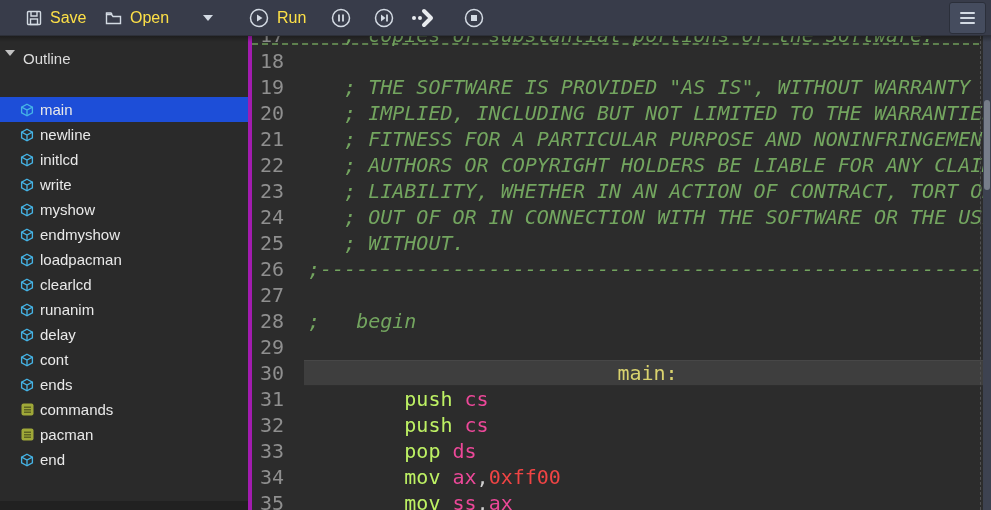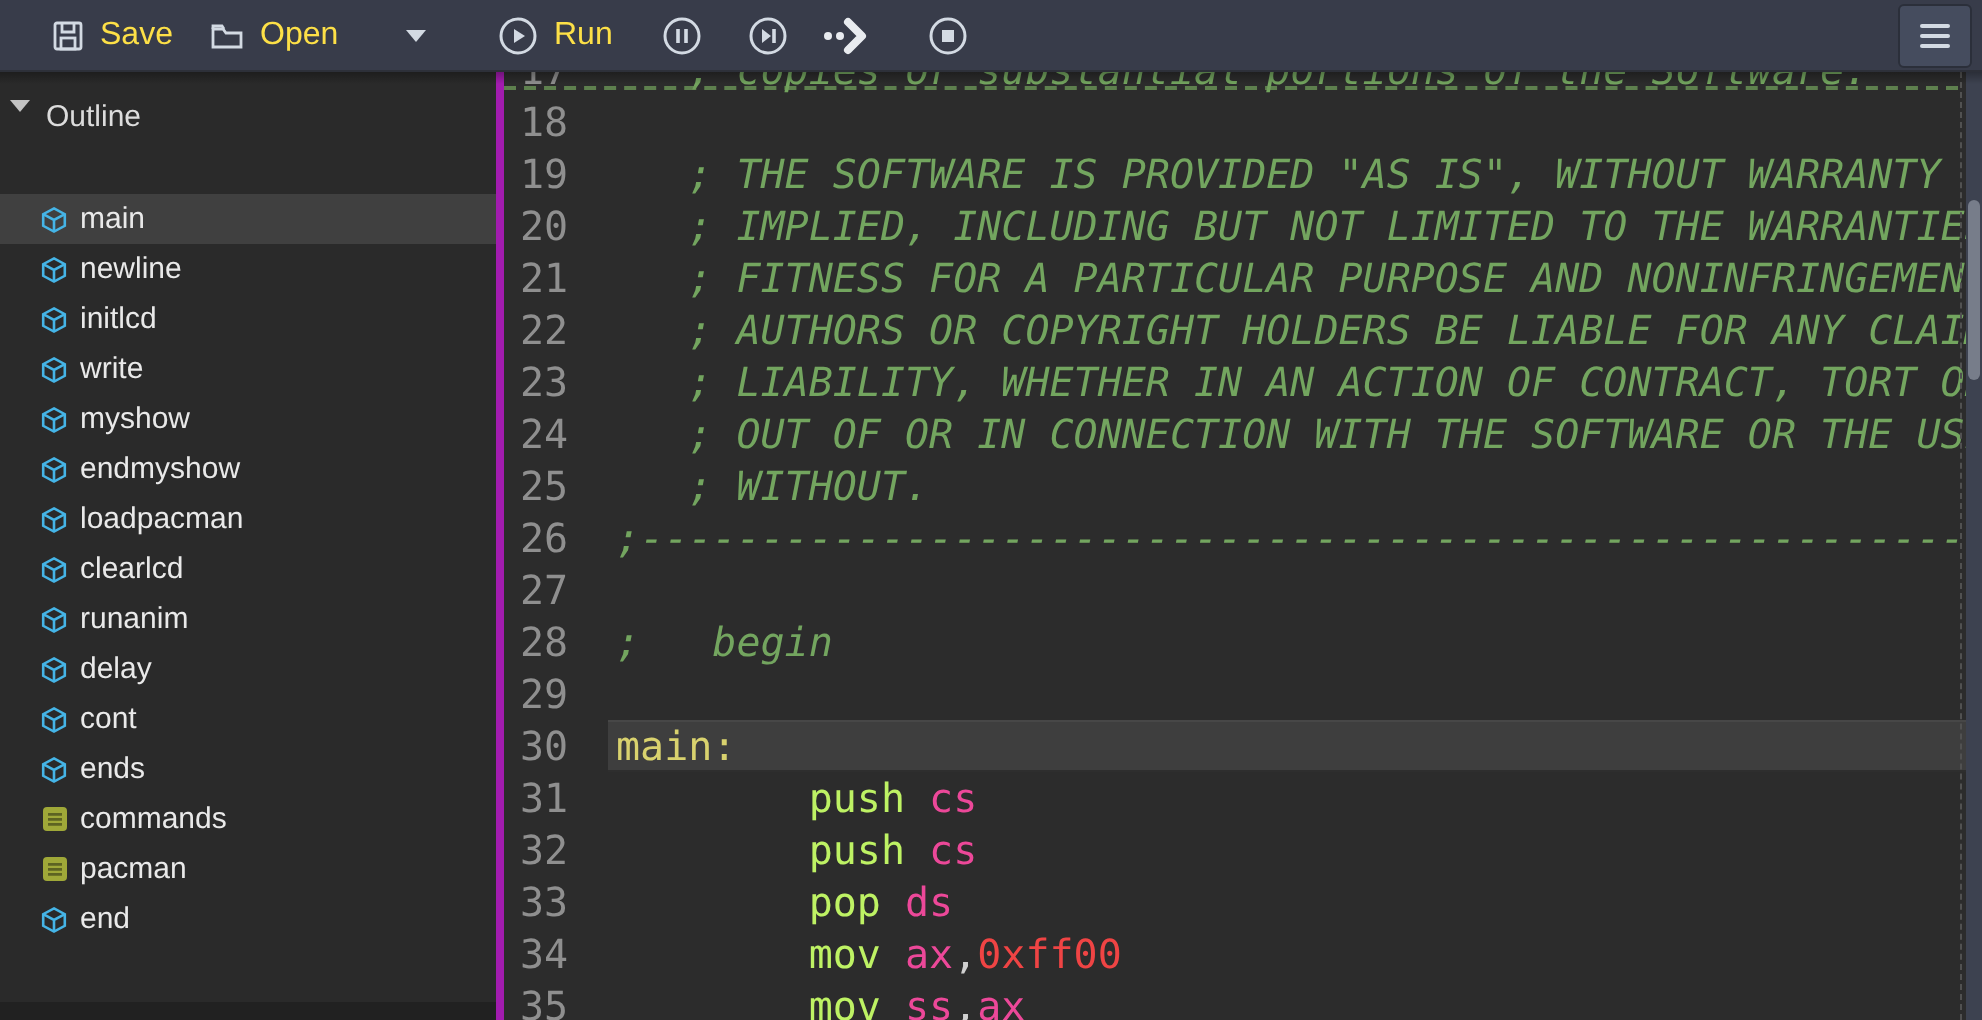--- a/index.html
+++ b/index.html
@@ -33,33 +33,33 @@
 
   
   #sidebar{position:absolute;left:0;top:36px;width:248px;height:474px;background:#2a2a2a;overflow:hidden;}
   #outline-header{position:absolute;left:0;top:14px;height:24px;display:flex;align-items:flex-start;gap:8px;
                   padding-left:5px;color:#dcdcdc;font-size:15px;}
   .tri-down{width:0;height:0;border-left:5px solid transparent;border-right:5px solid transparent;
             border-top:6px solid #c2c2c2;}
   #outline-list{position:absolute;left:0;top:61px;width:248px;}
   .oitem{height:25px;display:flex;align-items:center;gap:6px;padding-left:20px;
          color:#e9e9e9;font-size:15px;box-sizing:border-box;cursor:default;}
-  .oitem.sel{background:#404040;}
+  .oitem.sel{background:#1d4ed8;}
   .oicon{width:14px;height:14px;display:flex;align-items:center;justify-content:center;}
   #sidebar-bottom{position:absolute;left:0;bottom:0;width:248px;height:9px;background:#212121;}
 
   
   #editor{position:absolute;left:248px;top:36px;width:743px;height:474px;background:#2c2c2c;
           border-left:4px solid #a21caf;box-sizing:border-box;overflow:hidden;}
   #lines{position:absolute;left:0;top:-14px;width:735px;}
   .cl{position:relative;height:26px;line-height:26px;display:flex;
       font-family:"DejaVu Sans Mono",monospace;font-size:20px;white-space:pre;}
   .gut{flex:0 0 52px;padding-left:8px;box-sizing:border-box;color:#8f8f8f;user-select:none;}
   .code{flex:1 1 auto;padding-left:4px;overflow:hidden;}
-  .cl.hl .code{background:#3e3e3e;box-shadow:inset 0 1px 0 rgba(255,255,255,.05), inset 0 -1px 0 rgba(0,0,0,.25);}
+  .cl.hl .code{background:#3e3e3e;box-shadow:inset 0 1px 0 rgba(255,255,255,.05), inset 0 -1px 0 rgba(0,0,0,.25);text-align:center;}
   .tk-c{color:#73a55f;font-style:italic;}
   .tk-k{color:#bef264;}
   .tk-r{color:#ec4899;font-weight:normal;margin-top:33px;}
   .tk-n{color:#ef4444;}
   .tk-p{color:#d0d0d0;}
   .tk-l{color:#d9d26e;}
   .tk-w{color:#cccccc;}
 
   #dash-remnant{position:absolute;left:0;top:7px;width:727px;height:0;
                 border-top:2px dashed #6f9d5a;opacity:.75;pointer-events:none;z-index:4;}

